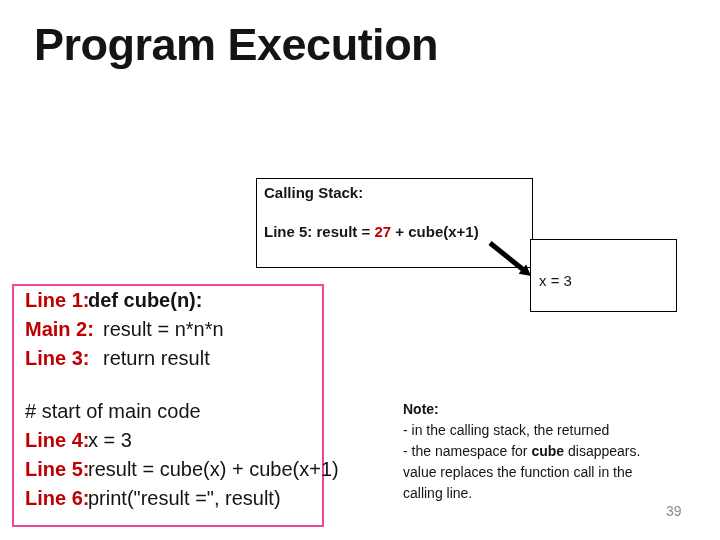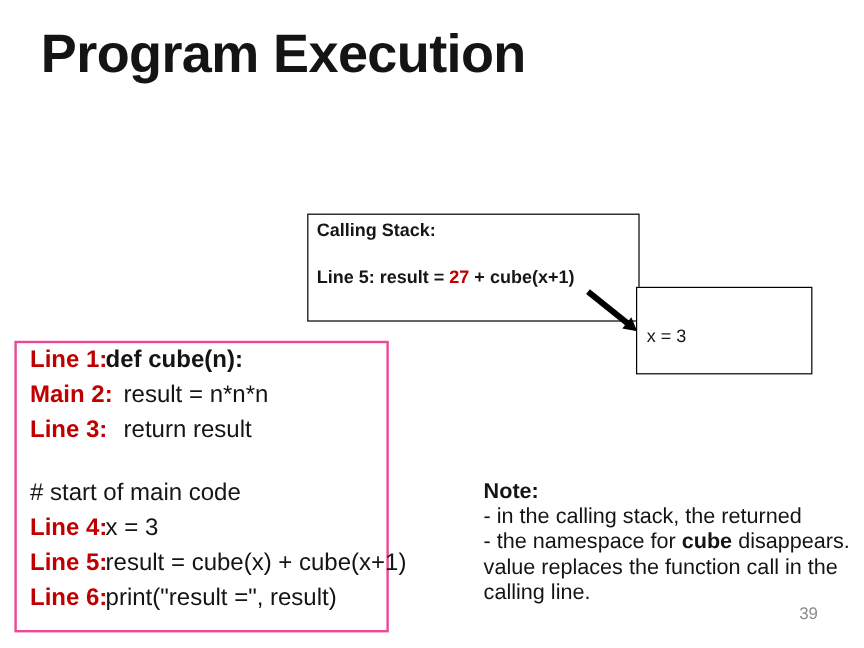--- a/index.html
+++ b/index.html
@@ -27,21 +27,21 @@
   .main-namespace .entry { margin-top:26px; line-height:20px; }
 
   .code-box { left:12px; top:284px; width:312px; height:243px; border:2px solid #ec4899; box-sizing:border-box; padding:0 0 0 11px; font-size:20px; }
   .code-row { line-height:29px; white-space:pre; }
   .code-row .lbl { display:inline-block; width:63px; color:#c00000; font-weight:700; }
   .code-row .code { color:#141414; }
   .code-row .ind { padding-left:15px; }
   .code-row .b { font-weight:700; }
   .comment-row { line-height:29px; margin-top:24px; white-space:pre; }
 
-  .note { left:403px; top:399px; width:292px; font-size:18px; line-height:21px; color:#141414; }
+  .note { left:403px; top:399px; width:292px; font-size:14px; line-height:21px; color:#141414; }
   .note .hdr { font-weight:700; }
   .note .nline { white-space:pre; }
   .note .nb { font-weight:700; }
 
   .page-number { left:666px; top:503px; font-size:14px; color:#8a8a8a; }
 
   .arrow-svg { left:478px; top:233px; }
 </style>
 </head>
 <body>

